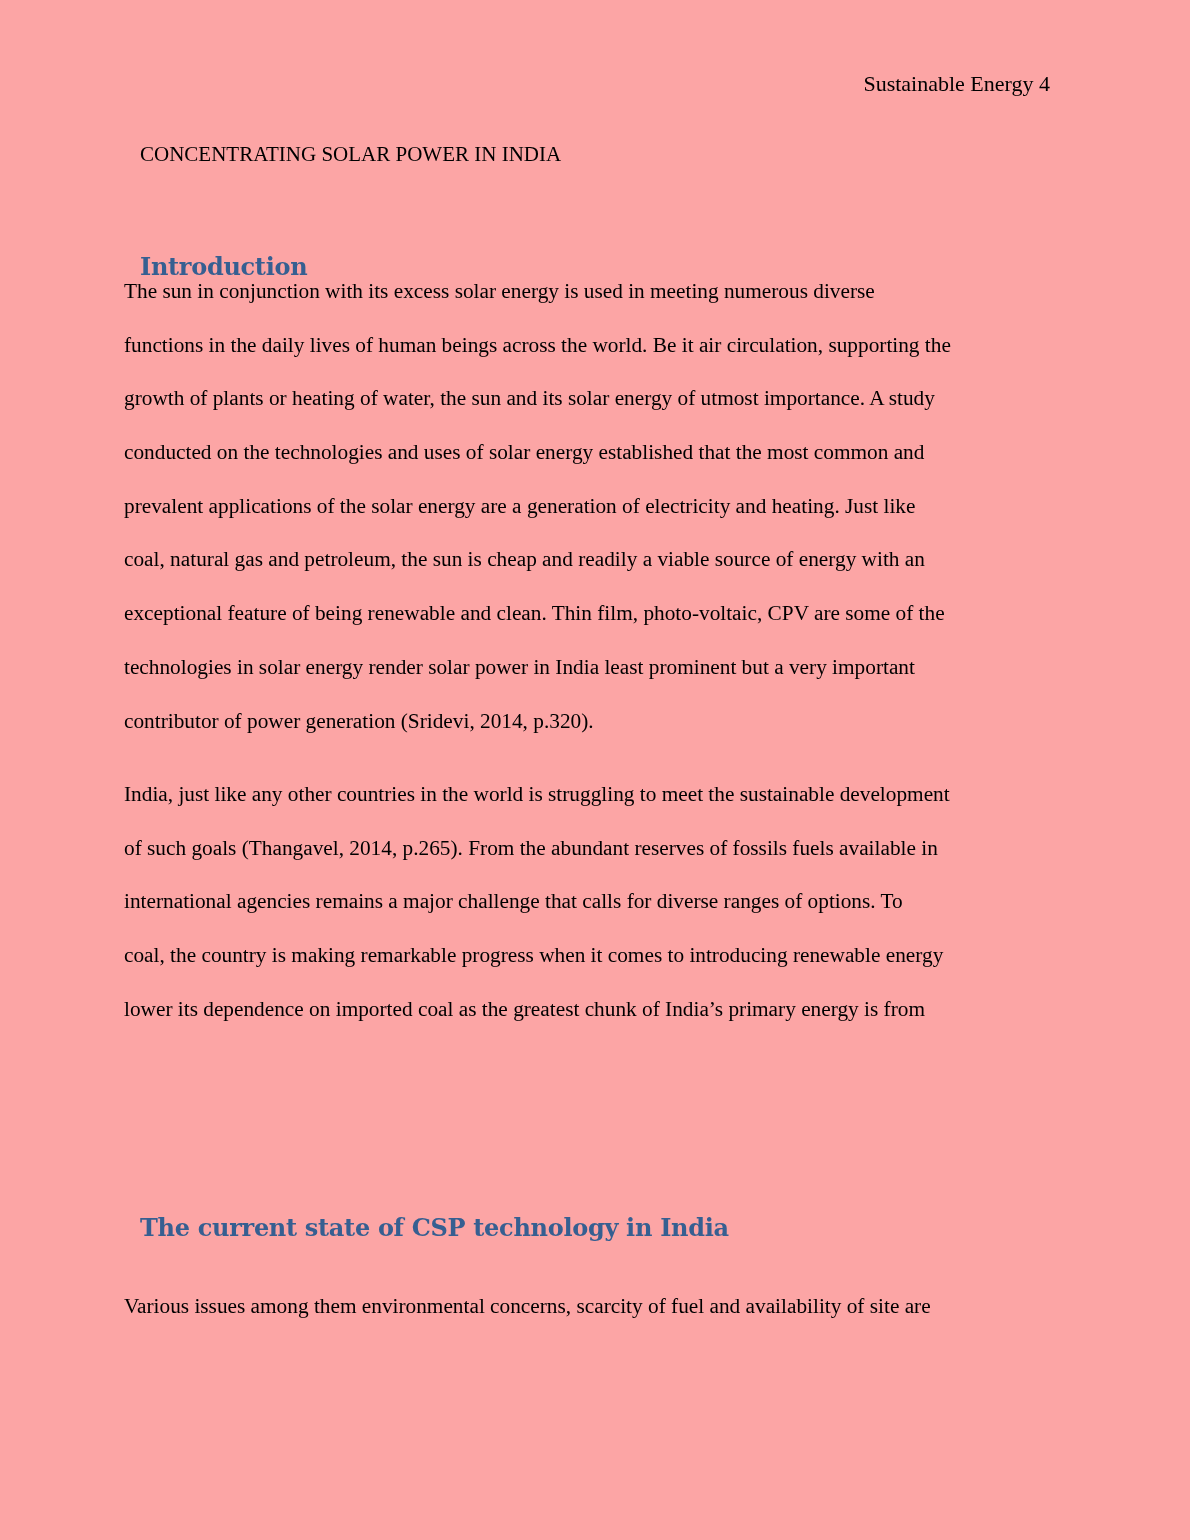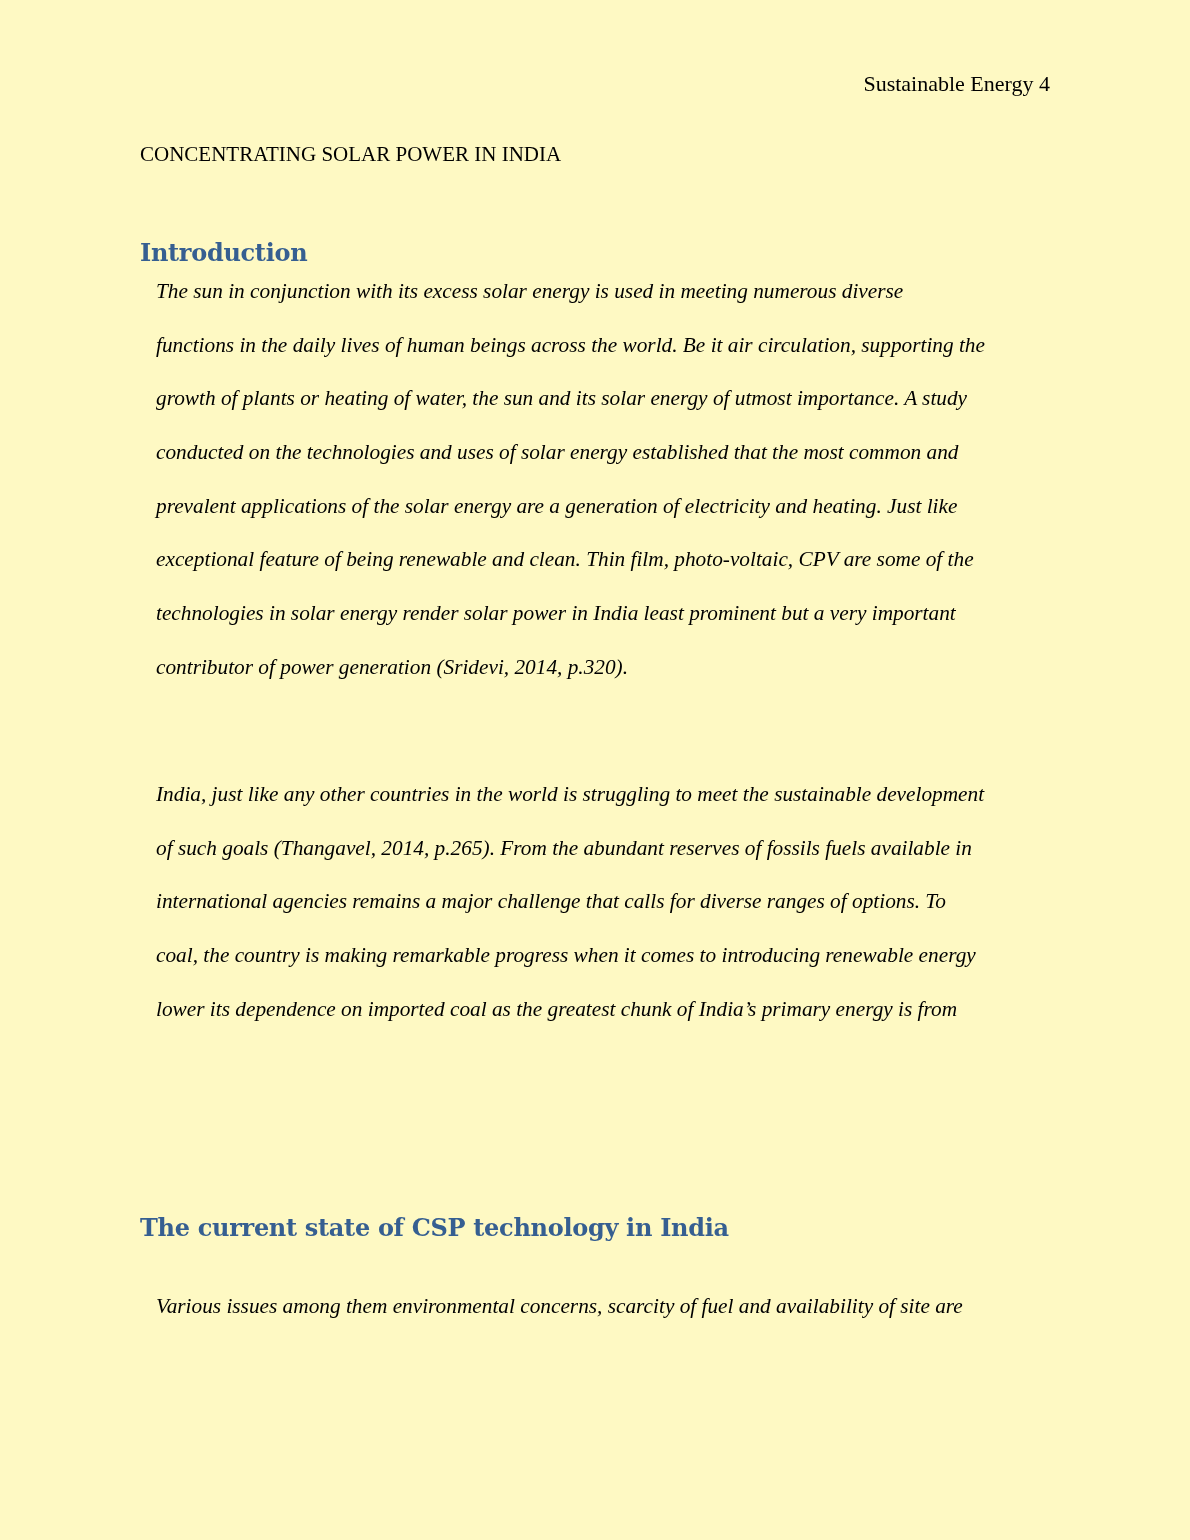--- a/index.html
+++ b/index.html
@@ -13,21 +13,21 @@
       position: relative;
       overflow: hidden;
       font-family: "Liberation Serif", serif;
       color: #000000;
     }
     .page {
       position: absolute;
       left: 0; top: 0;
       width: 1190px;
       height: 1540px;
-      background: #fef9c3;
+      background: #fca5a5;
     }
     .running-head {
       position: absolute;
       top: 70px;
       right: 140px;
       font-size: 22px;
       line-height: 28px;
       white-space: nowrap;
     }
     .doc-title {
@@ -43,27 +43,26 @@
       position: absolute;
       left: 140px;
       font-family: "DejaVu Serif", serif;
       font-weight: bold;
       font-size: 24px;
       line-height: 30px;
       color: #365f91;
       white-space: nowrap;
       letter-spacing: -0.3px;
     }
-    .h-intro { top: 238px; }
+    .h-intro { top: 252px; }
     .h-csp { top: 1213px; }
     .para {
       position: absolute;
-      left: 156px;
+      left: 124px;
       width: 920px;
-      font-style: italic;
     }
     .line {
       display: block;
       font-size: 21.3px;
       height: 53.7px;
       line-height: 28px;
       white-space: nowrap;
     }
     .p1 { top: 277px; }
     .p2 { top: 780px; }
@@ -79,20 +78,21 @@
   <div class="doc-title">CONCENTRATING SOLAR POWER IN INDIA</div>
 
   <div class="heading h-intro">Introduction</div>
 
   <div class="para p1">
     <span class="line">The sun in conjunction with its excess solar energy is used in meeting numerous diverse</span>
     <span class="line">functions in the daily lives of human beings across the world. Be it air circulation, supporting the</span>
     <span class="line">growth of plants or heating of water, the sun and its solar energy of utmost importance. A study</span>
     <span class="line">conducted on the technologies and uses of solar energy established that the most common and</span>
     <span class="line">prevalent applications of the solar energy are a generation of electricity and heating. Just like</span>
+    <span class="line">coal, natural gas and petroleum, the sun is cheap and readily a viable source of energy with an</span>
     <span class="line">exceptional feature of being renewable and clean. Thin film, photo-voltaic, CPV are some of the</span>
     <span class="line">technologies in solar energy render solar power in India least prominent but a very important</span>
     <span class="line">contributor of power generation (Sridevi, 2014, p.320).</span>
   </div>
 
   <div class="para p2">
     <span class="line">India, just like any other countries in the world is struggling to meet the sustainable development</span>
     <span class="line">of such goals (Thangavel, 2014, p.265). From the abundant reserves of fossils fuels available in</span>
     <span class="line">international agencies remains a major challenge that calls for diverse ranges of options. To</span>
     <span class="line">coal, the country is making remarkable progress when it comes to introducing renewable energy</span>

